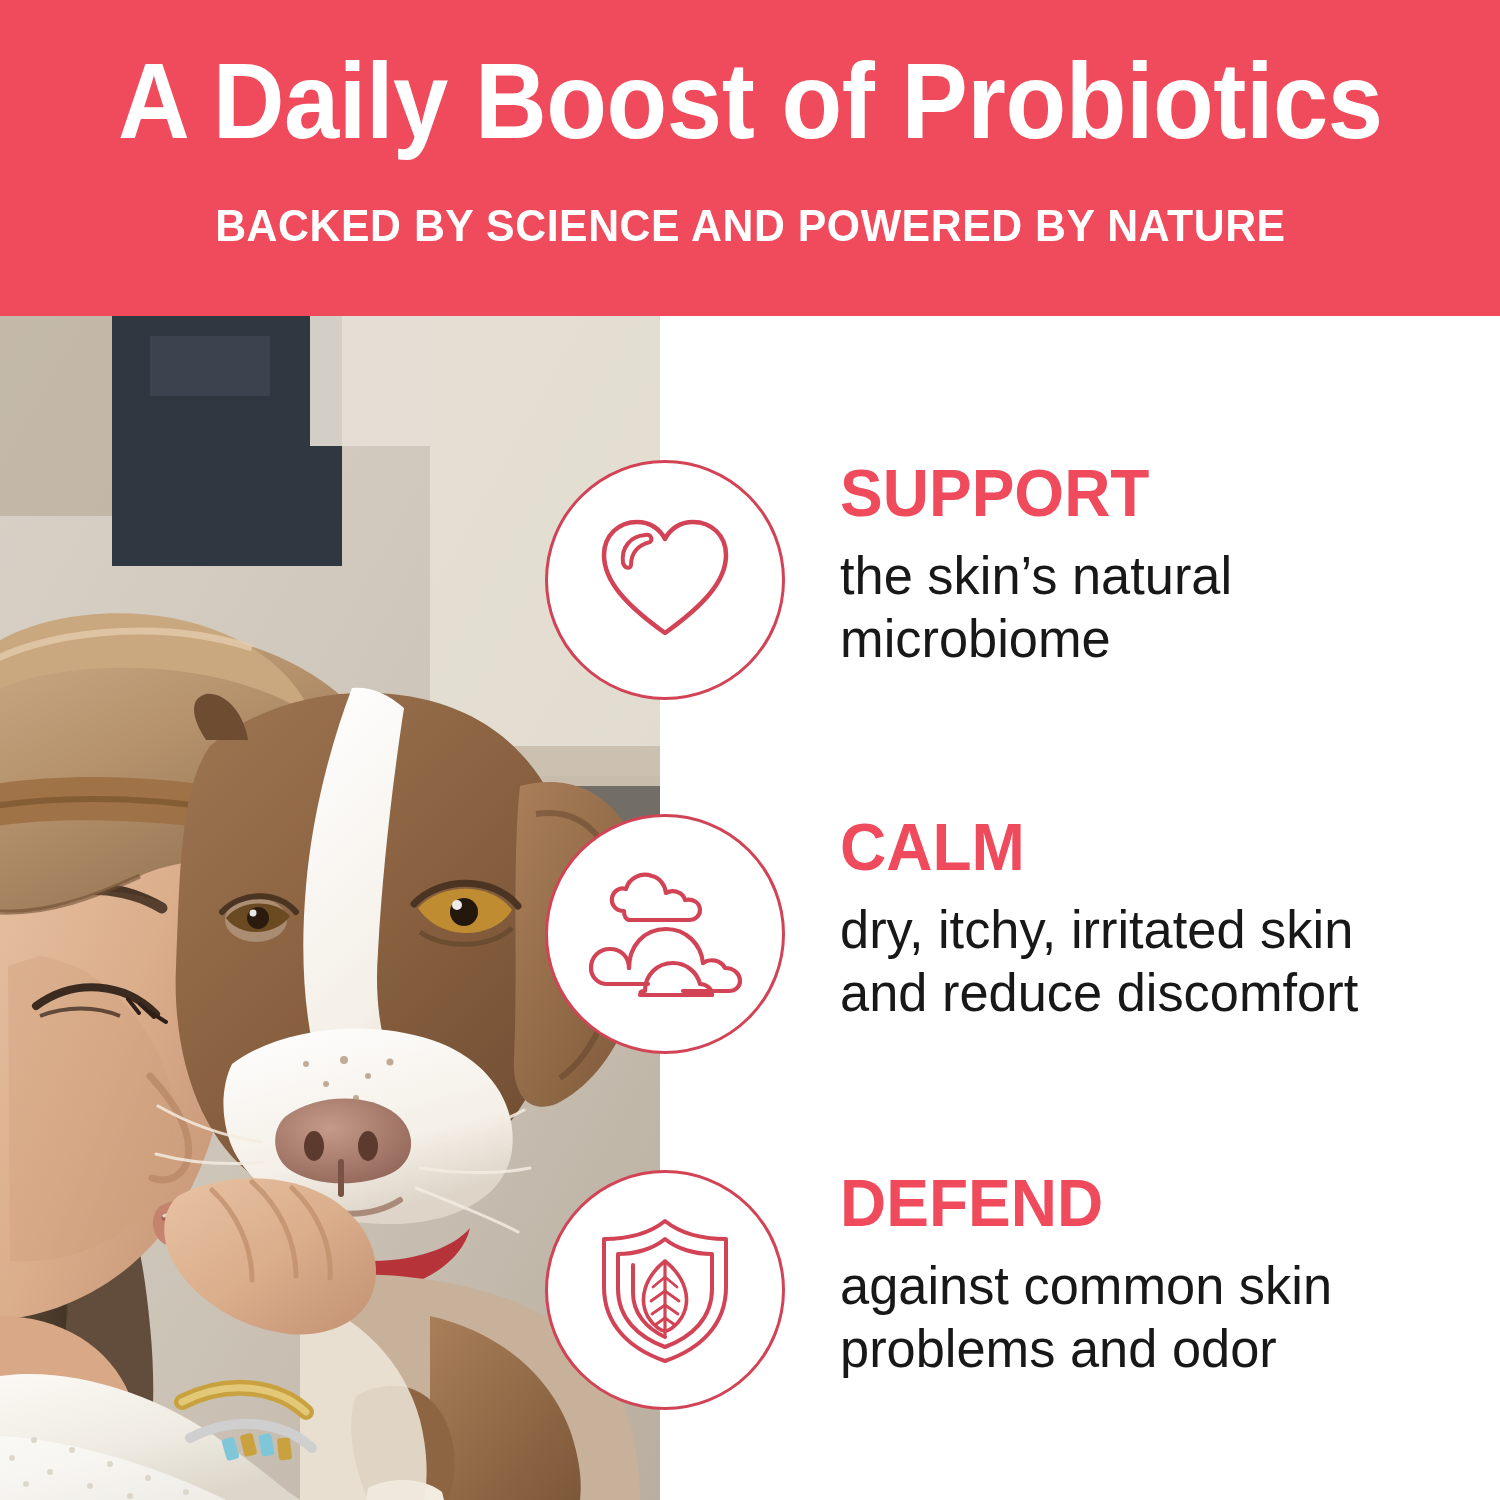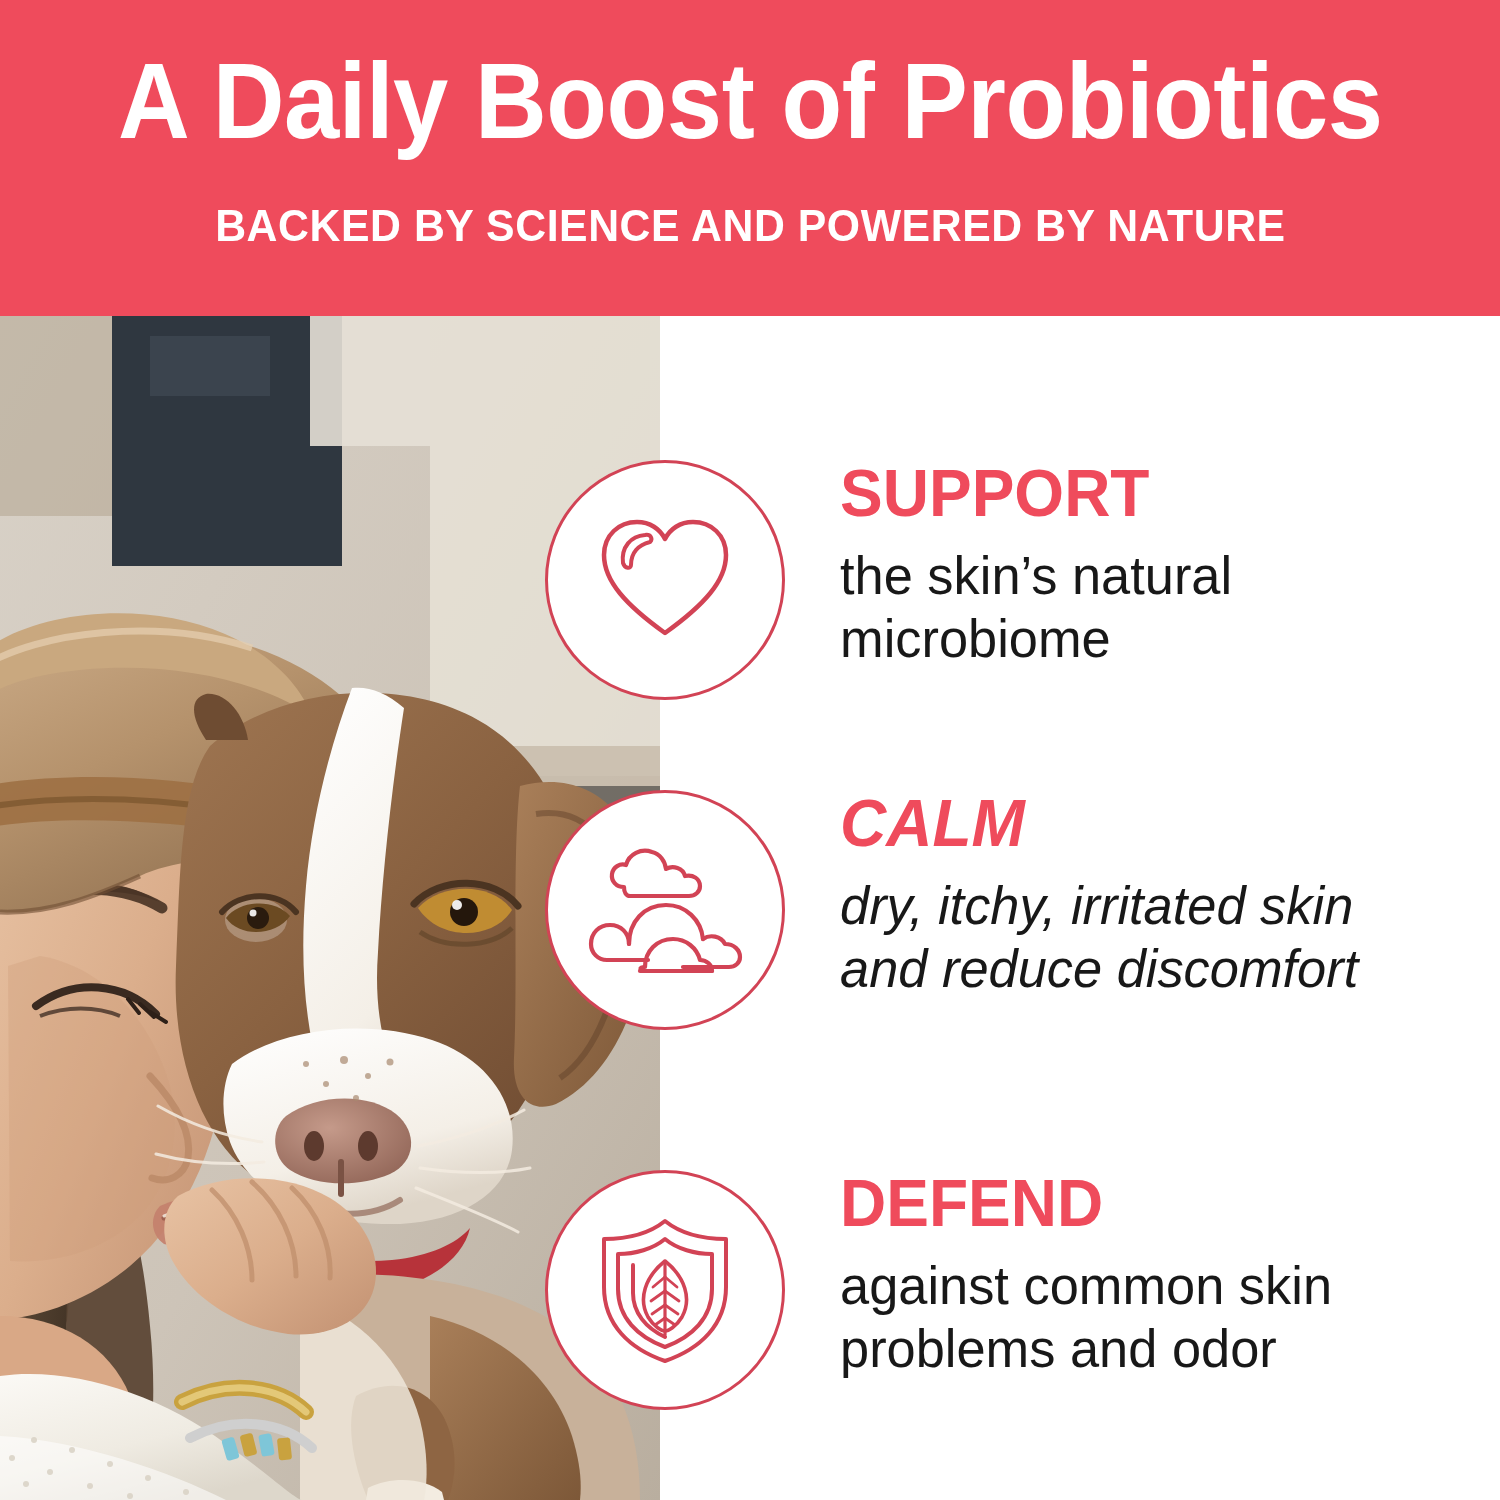--- a/index.html
+++ b/index.html
@@ -83,21 +83,21 @@
   }
   .benefit {
     position: absolute;
     left: 0;
     width: 840px;
     height: 300px;
     display: flex;
     align-items: flex-start;
   }
   .benefit-1 { top: 144px; }
-  .benefit-2 { top: 474px; font-style: italic; }
+  .benefit-2 { top: 498px; }
   .benefit-3 { top: 809px; margin-top: 45px; }
 
   .icon-circle {
     position: absolute;
     left: -115px;
     top: 0;
     width: 240px;
     height: 240px;
     border-radius: 50%;
     background: #ffffff;

